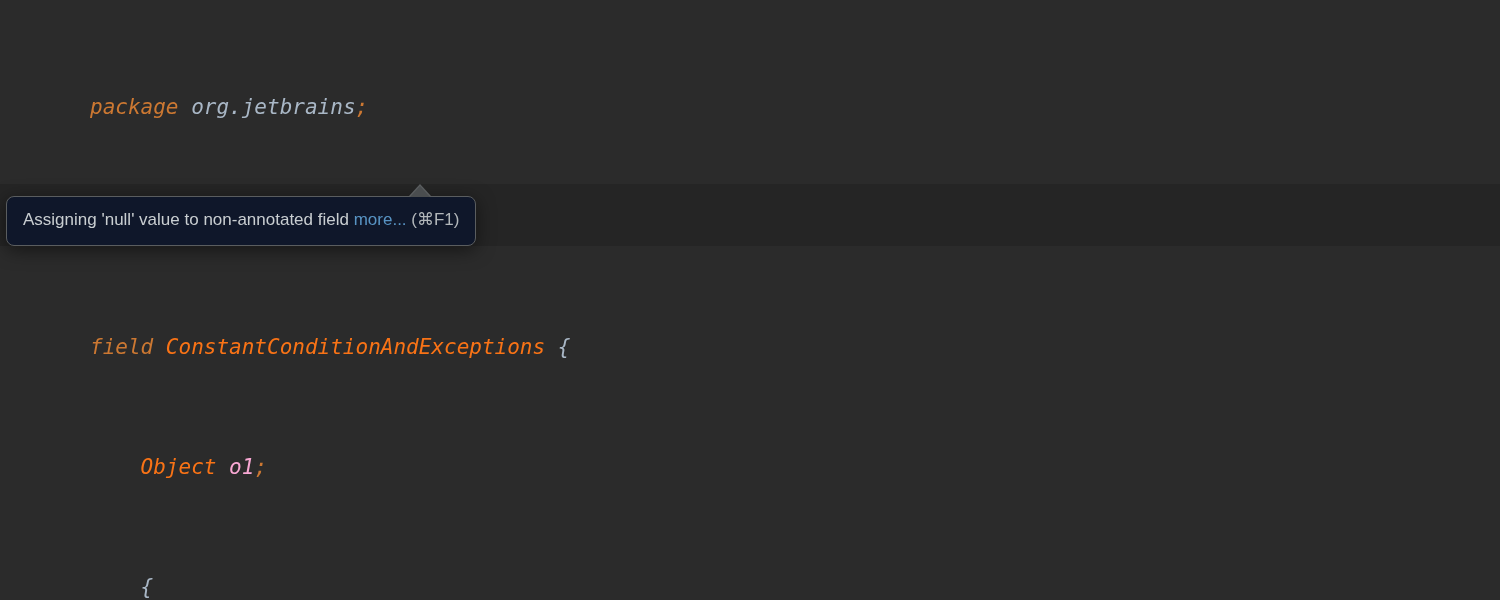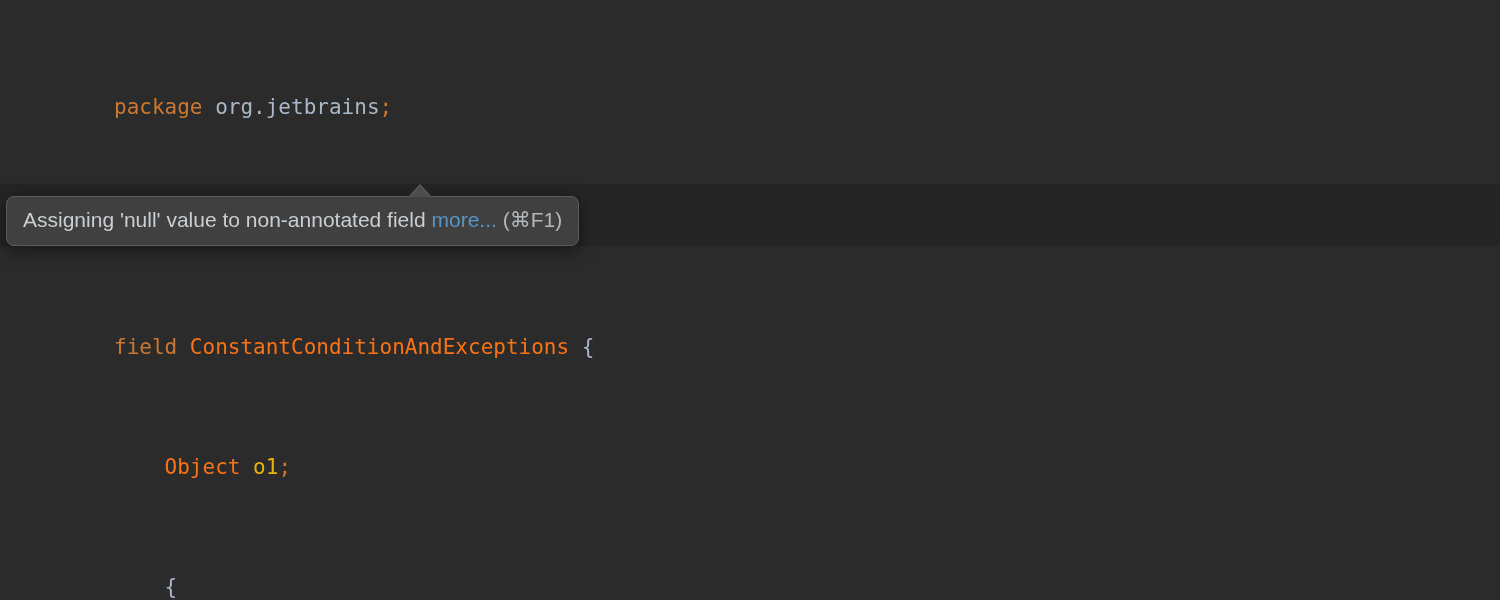--- a/index.html
+++ b/index.html
@@ -16,49 +16,50 @@
     position: relative;
   }
 
   .editor {
     position: relative;
     padding-top: 2px;
     white-space: pre;
   }
 
   .line {
-    padding-left: 114px;
+    padding-left: 90px;
     height: 30px;
+    font-style: italic;
   }
 
   .kw       { color: #cc7832; }
   .semi     { color: #cc7832; }
   .pkg      { color: #a9b7c6; }
   .type     { color: #f97316; }
-  .field    { color: #eab308; }
+  .field    { color: #f9a8d4; }
   .plain    { color: #a9b7c6; }
 
   .tooltip-row {
     position: absolute;
     left: 0;
     right: 0;
     top: 184px;
     height: 62px;
     background: rgba(0,0,0,0.12);
   }
 
   .tooltip {
     position: absolute;
     left: 6px;
     top: 196px;
     padding: 10px 16px 12px 16px;
-    background: #404040;
+    background: #0f172a;
     color: #c9ced1;
     font-family: -apple-system, "Helvetica Neue", "Segoe UI", Arial, sans-serif;
-    font-size: 21px;
+    font-size: 17px;
     line-height: 26px;
     border: 1px solid #5a5d5f;
     border-radius: 8px;
     box-shadow: 0 4px 18px rgba(0,0,0,0.5);
     white-space: nowrap;
   }
   .tooltip .link { color: #5894c4; }
   .tooltip .shortcut { color: #b2b7ba; }
 
   .tooltip-caret {

